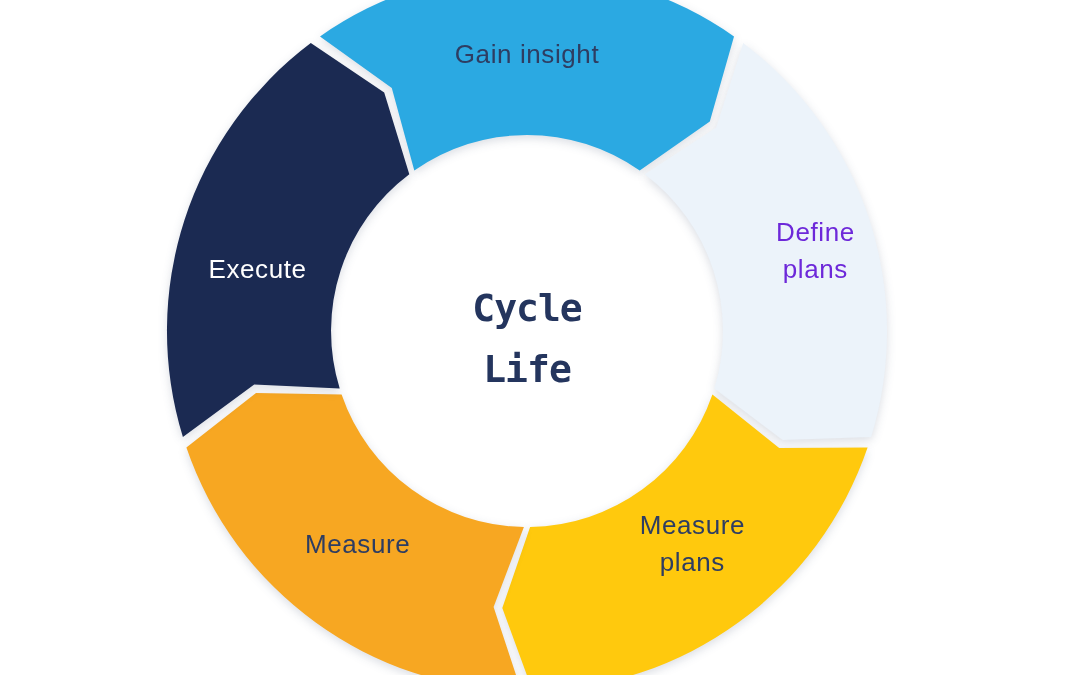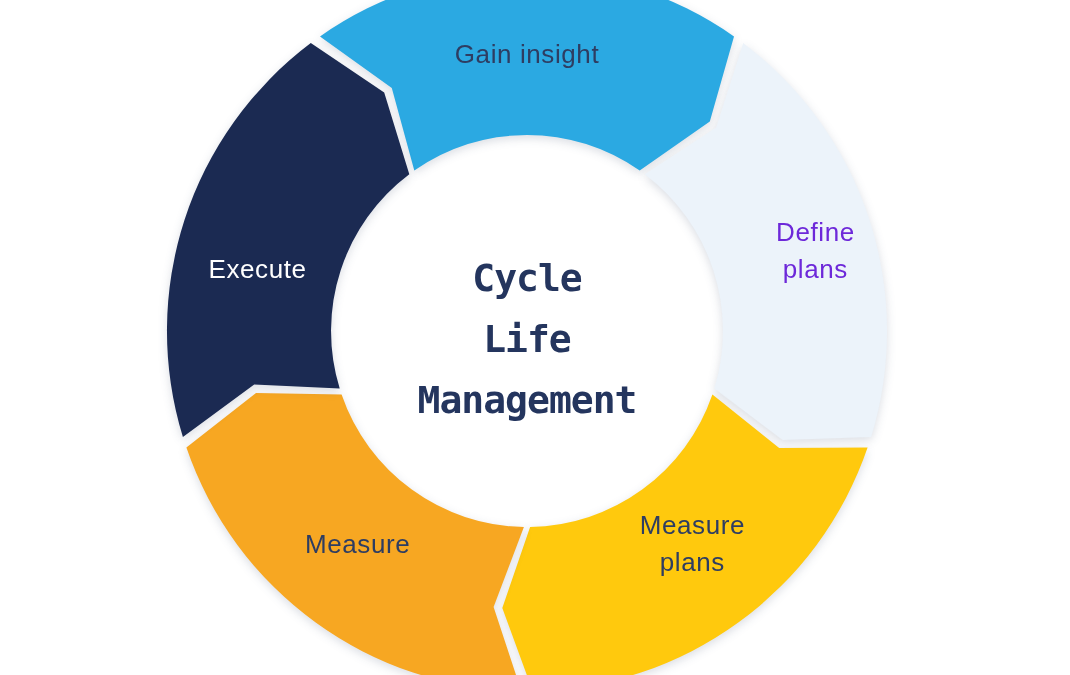--- a/index.html
+++ b/index.html
@@ -80,15 +80,14 @@
         <span>Measure</span>
       </div>
       <div class="seg-label" style="left: 257.606px; top: 269.093px; color: rgb(255, 255, 255);">
         <span>Execute</span>
       </div>
     </div>
 
   <div class="center-title" style="color: rgb(36, 53, 94);">
     <span>Cycle</span>
     <span>Life</span>
-    <span>Management</span>
   </div>
 </div>
 
 </body></html>

